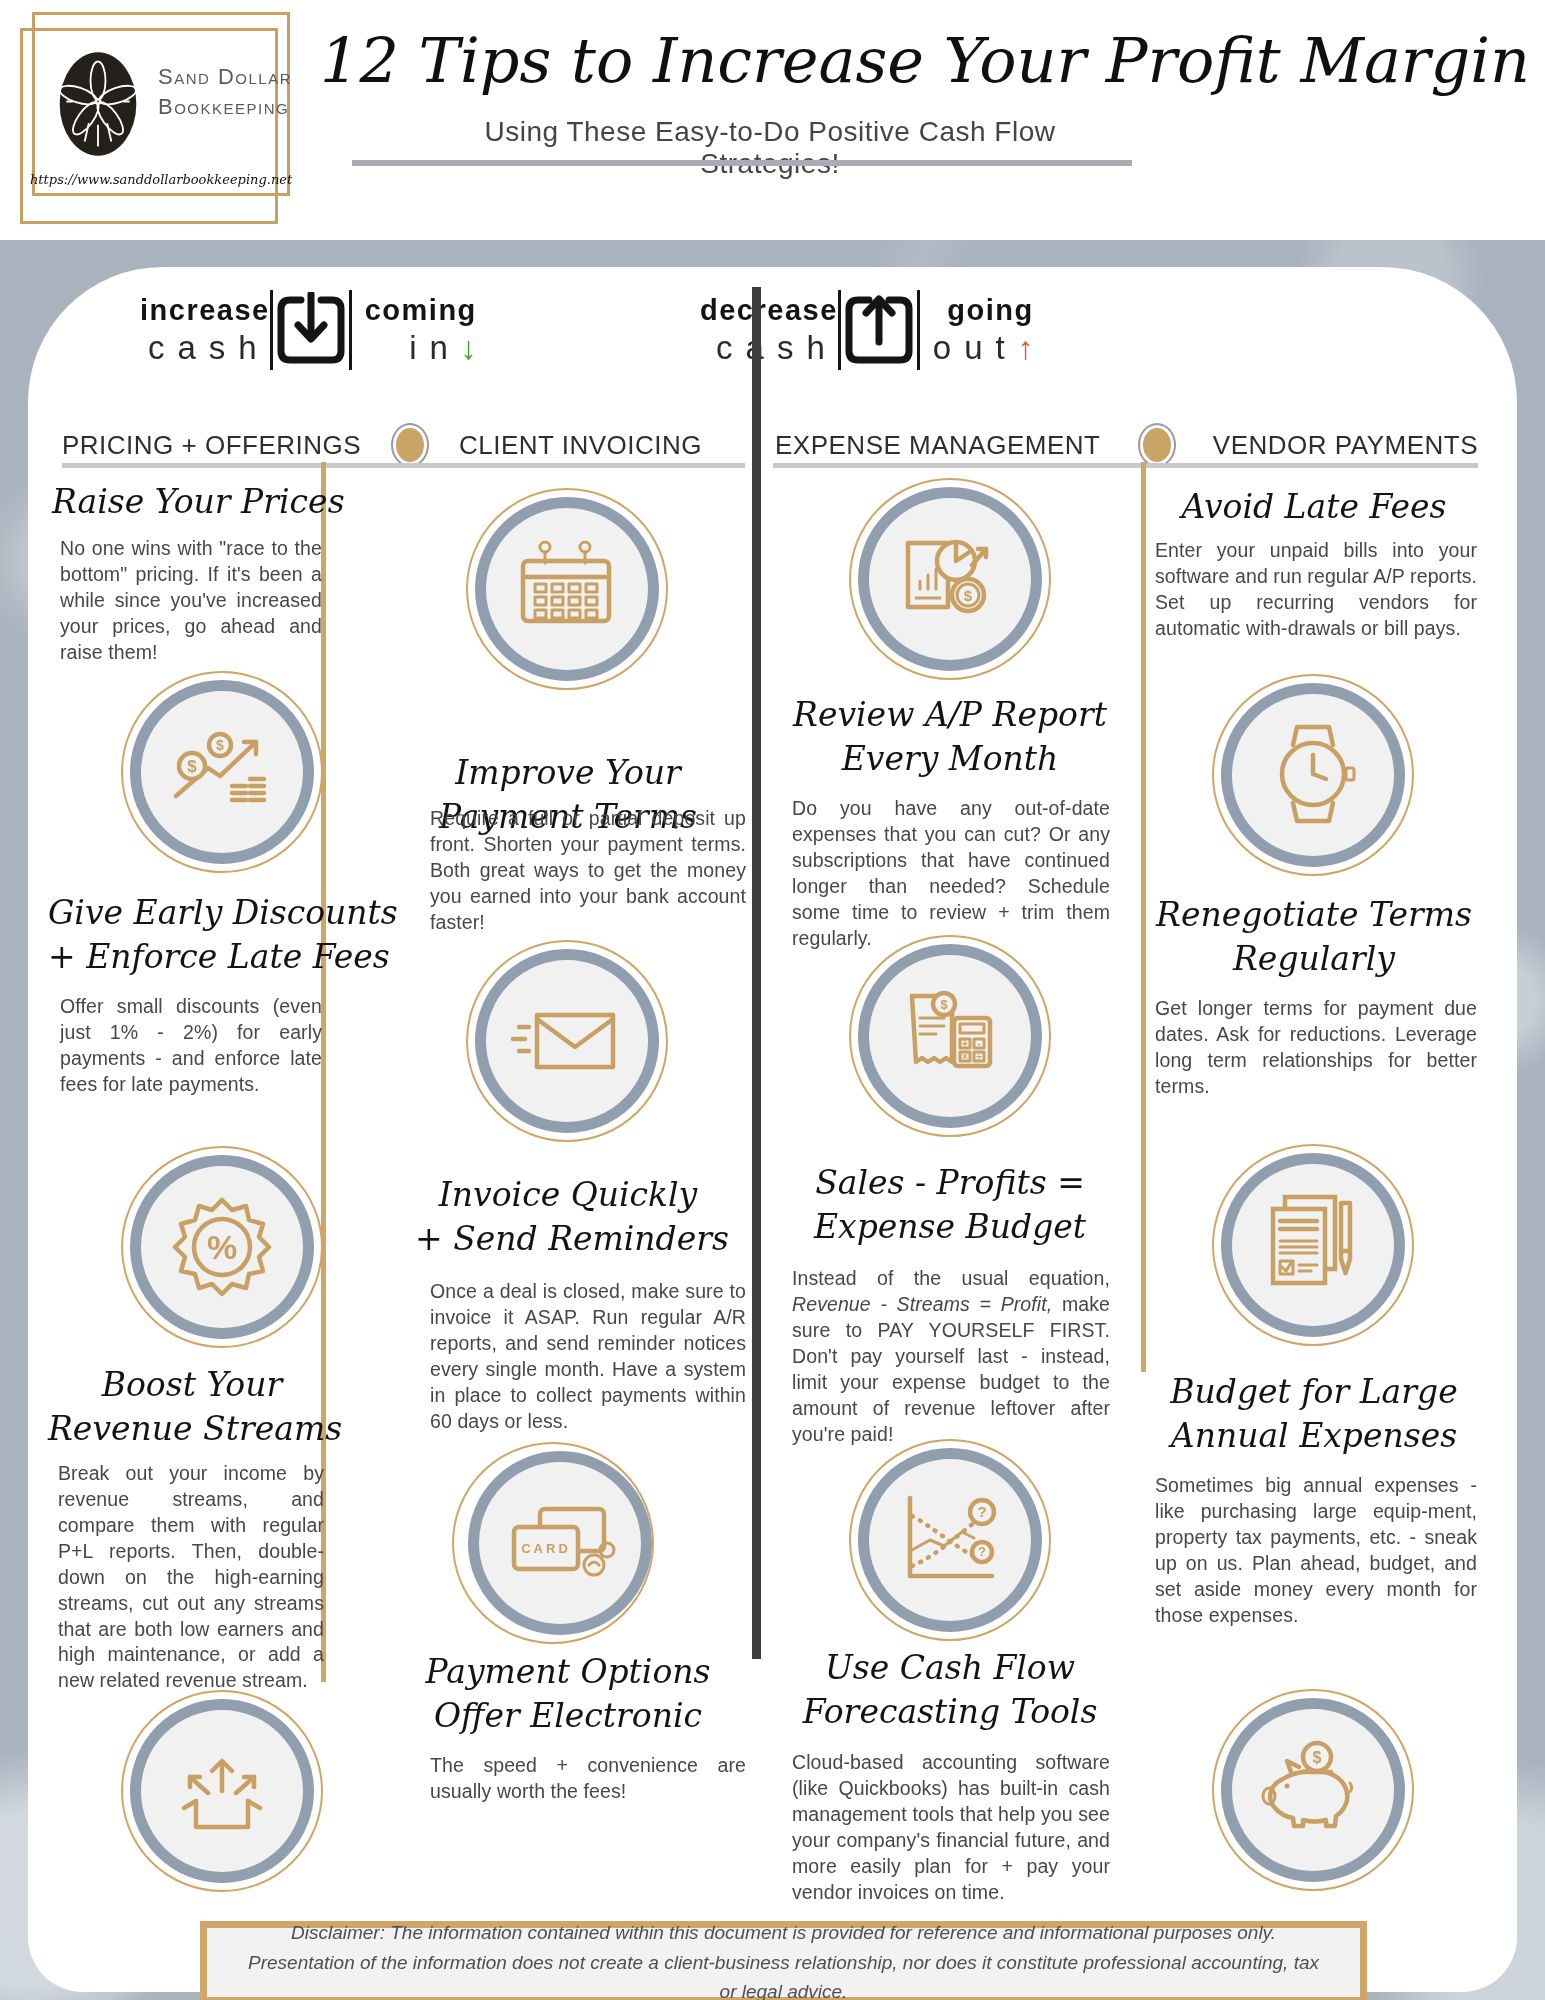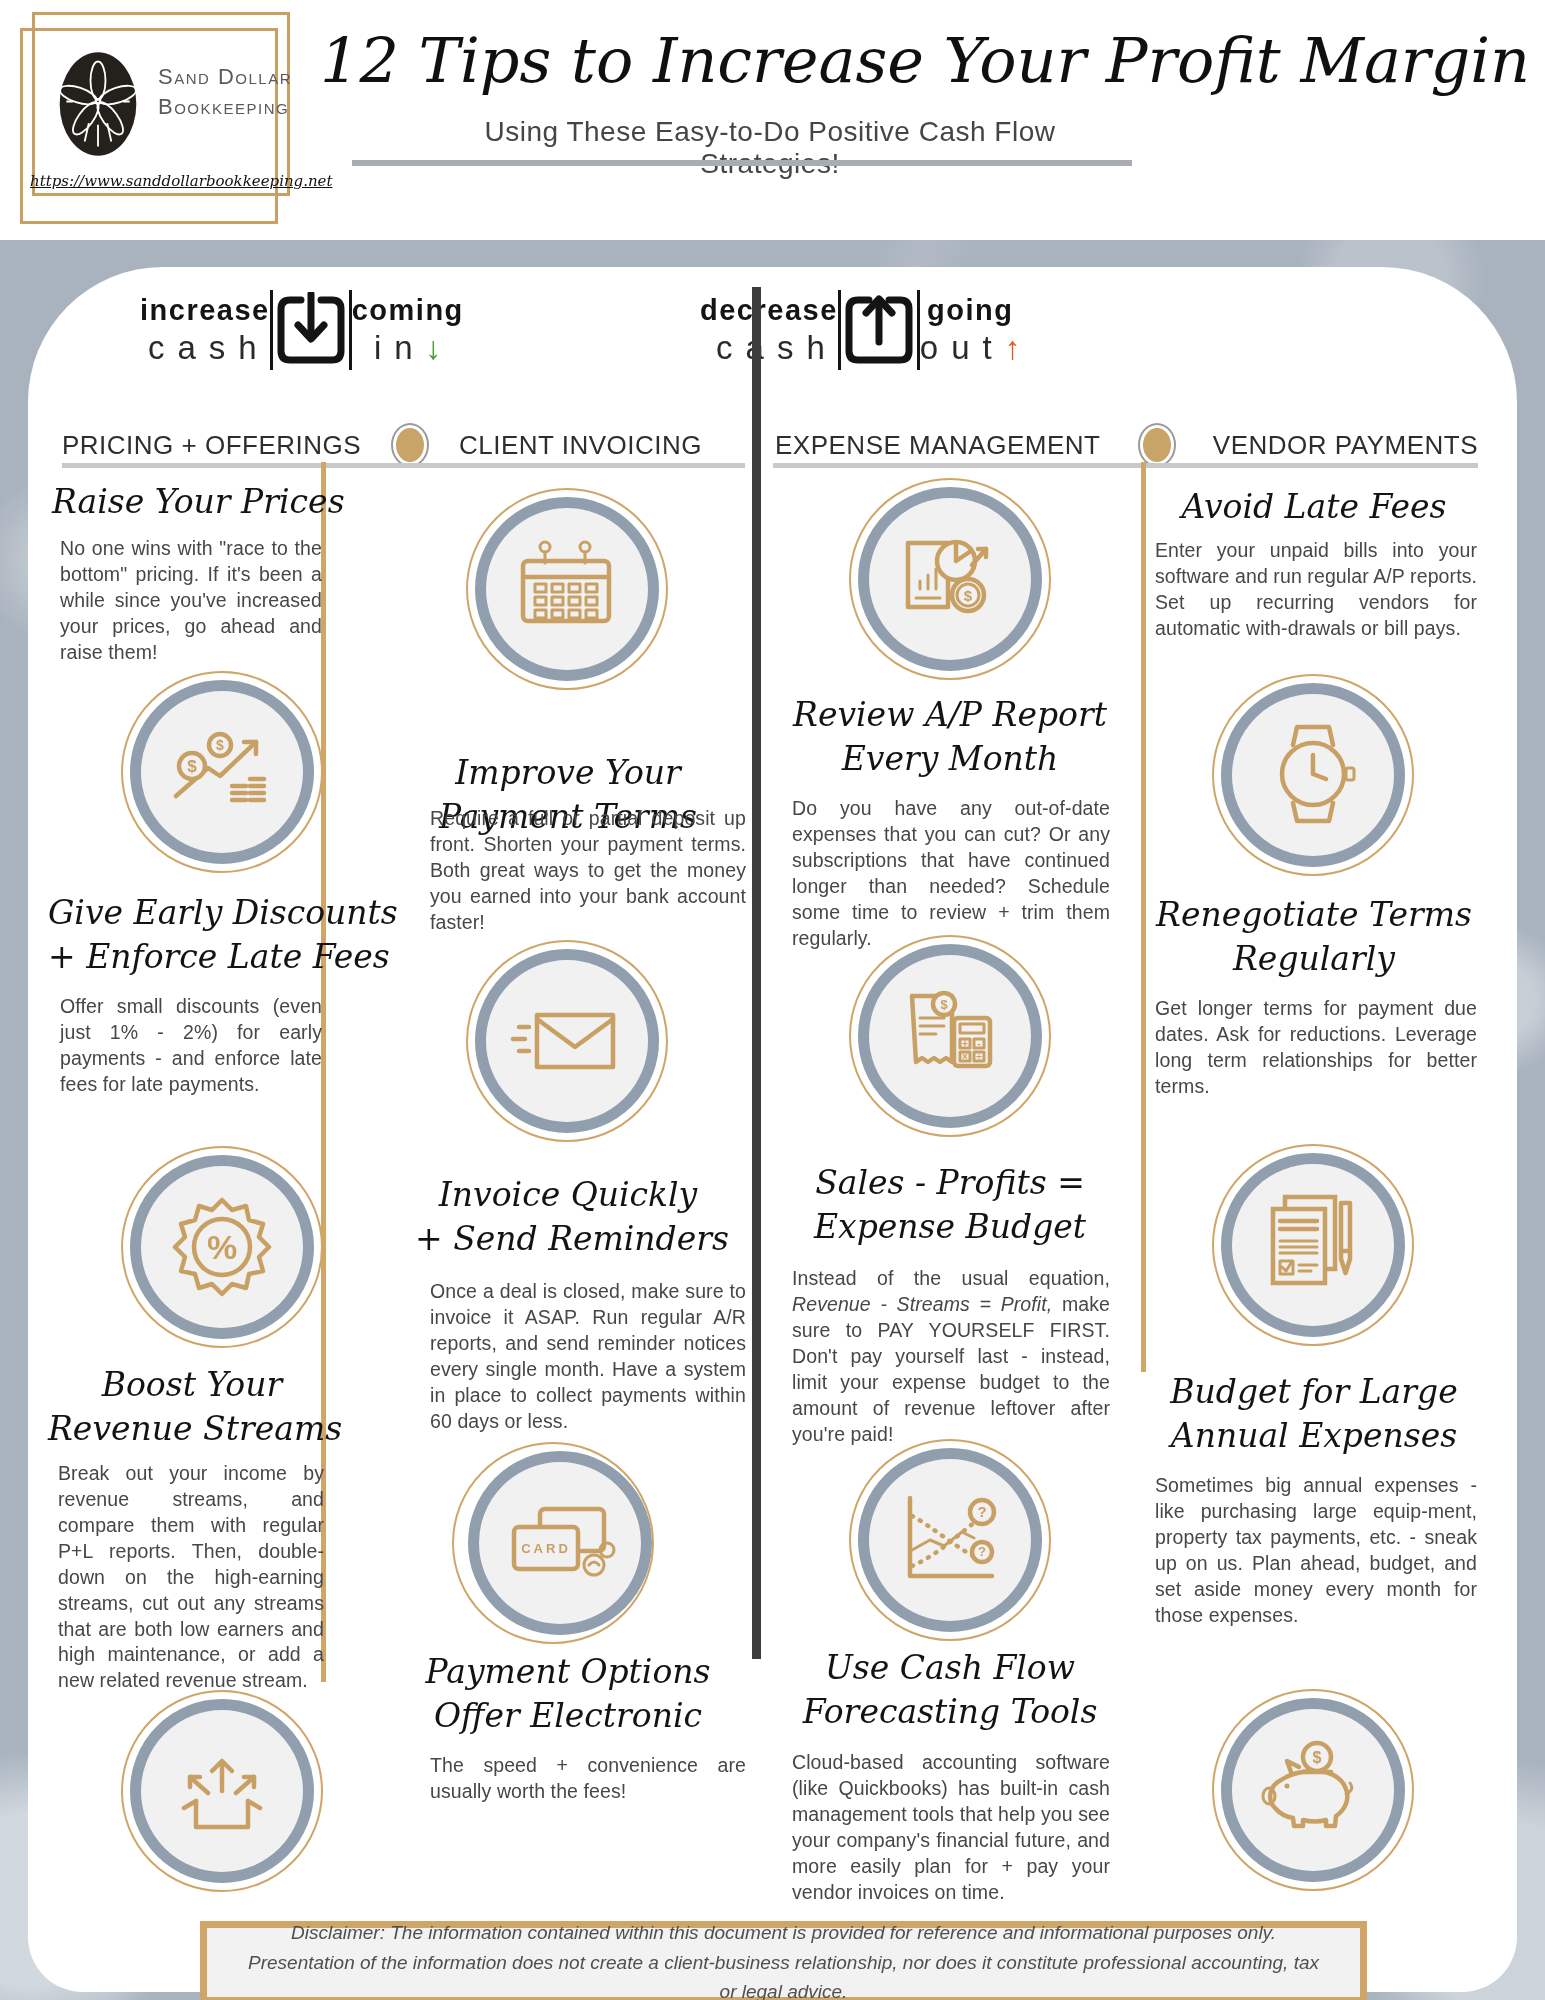--- a/index.html
+++ b/index.html
@@ -13,35 +13,35 @@
       radial-gradient(circle at 2% 95%, rgba(223,229,234,.75) 0 85px, transparent 150px),
       radial-gradient(circle at 98% 96%, rgba(223,229,234,.65) 0 95px, transparent 160px),
       radial-gradient(circle at 50% 11.5%, rgba(200,208,216,.9) 0 0, transparent 0),
       linear-gradient(115deg, transparent 40%, rgba(255,255,255,.10) 42%, transparent 44%);}
   .abs{position:absolute;}
   
   .top-white{position:absolute;left:0;top:0;width:1545px;height:240px;background:#ffffff;}
   .lframe{position:absolute;border:3px solid #c9a063;background:transparent;}
   .lbg{position:absolute;background:#fff;}
   .brand-line{font-size:22px;color:#5a5a5a;letter-spacing:1.5px;font-variant:small-caps;line-height:1.35;}
-  .logo-url{font-family:"DejaVu Serif",serif;font-style:italic;font-size:15px;color:#111;
-    text-decoration:underline;text-align:center;white-space:nowrap;}
+  .logo-url{font-family:"DejaVu Serif",serif;font-style:italic;font-size:13px;color:#111;
+    text-align:center;white-space:nowrap;}
   .main-title{position:absolute;left:320px;top:24px;width:1190px;text-align:center;
     font-family:"DejaVu Serif",serif;font-style:italic;font-size:62px;color:#101010;white-space:nowrap;}
   .subtitle{position:absolute;left:420px;top:116px;width:700px;text-align:center;
     font-size:28px;color:#454545;letter-spacing:0.5px;}
   .title-rule{position:absolute;left:352px;top:160px;width:780px;height:6px;background:#a9adb2;}
   
   .panel{position:absolute;left:28px;top:267px;width:1489px;height:1725px;background:#ffffff;
     border-radius:135px 135px 55px 55px;}
   
   .flow-group{position:absolute;display:flex;align-items:center;gap:0;}
   .fg-col{display:flex;flex-direction:column;gap:6px;}
   .fg-col.ra{align-items:flex-end;}
-  .fg-col.la{align-items:center;}
+  .fg-col.la{align-items:flex-end;margin-left:13px;}
   .fg-top{font-weight:700;font-size:29px;letter-spacing:1.5px;color:#141414;line-height:1;}
   .fg-bottom{font-weight:400;font-size:33px;letter-spacing:13px;color:#2a2a2a;line-height:1;}
   .fg-bar{width:3px;height:80px;background:#141414;}
   .fg-arrow{font-weight:700;font-size:32px;letter-spacing:0;}
   .arr-green{color:#3ea12c;}
   .arr-orange{color:#e05a1f;}
   
   .cat-row{position:absolute;height:36px;display:flex;align-items:center;justify-content:space-between;
     font-size:26px;letter-spacing:0.5px;color:#2e2e2e;}
   .cat-dot{width:28px;height:34px;border-radius:50%;background:#c9a469;border:3px solid #fff;

